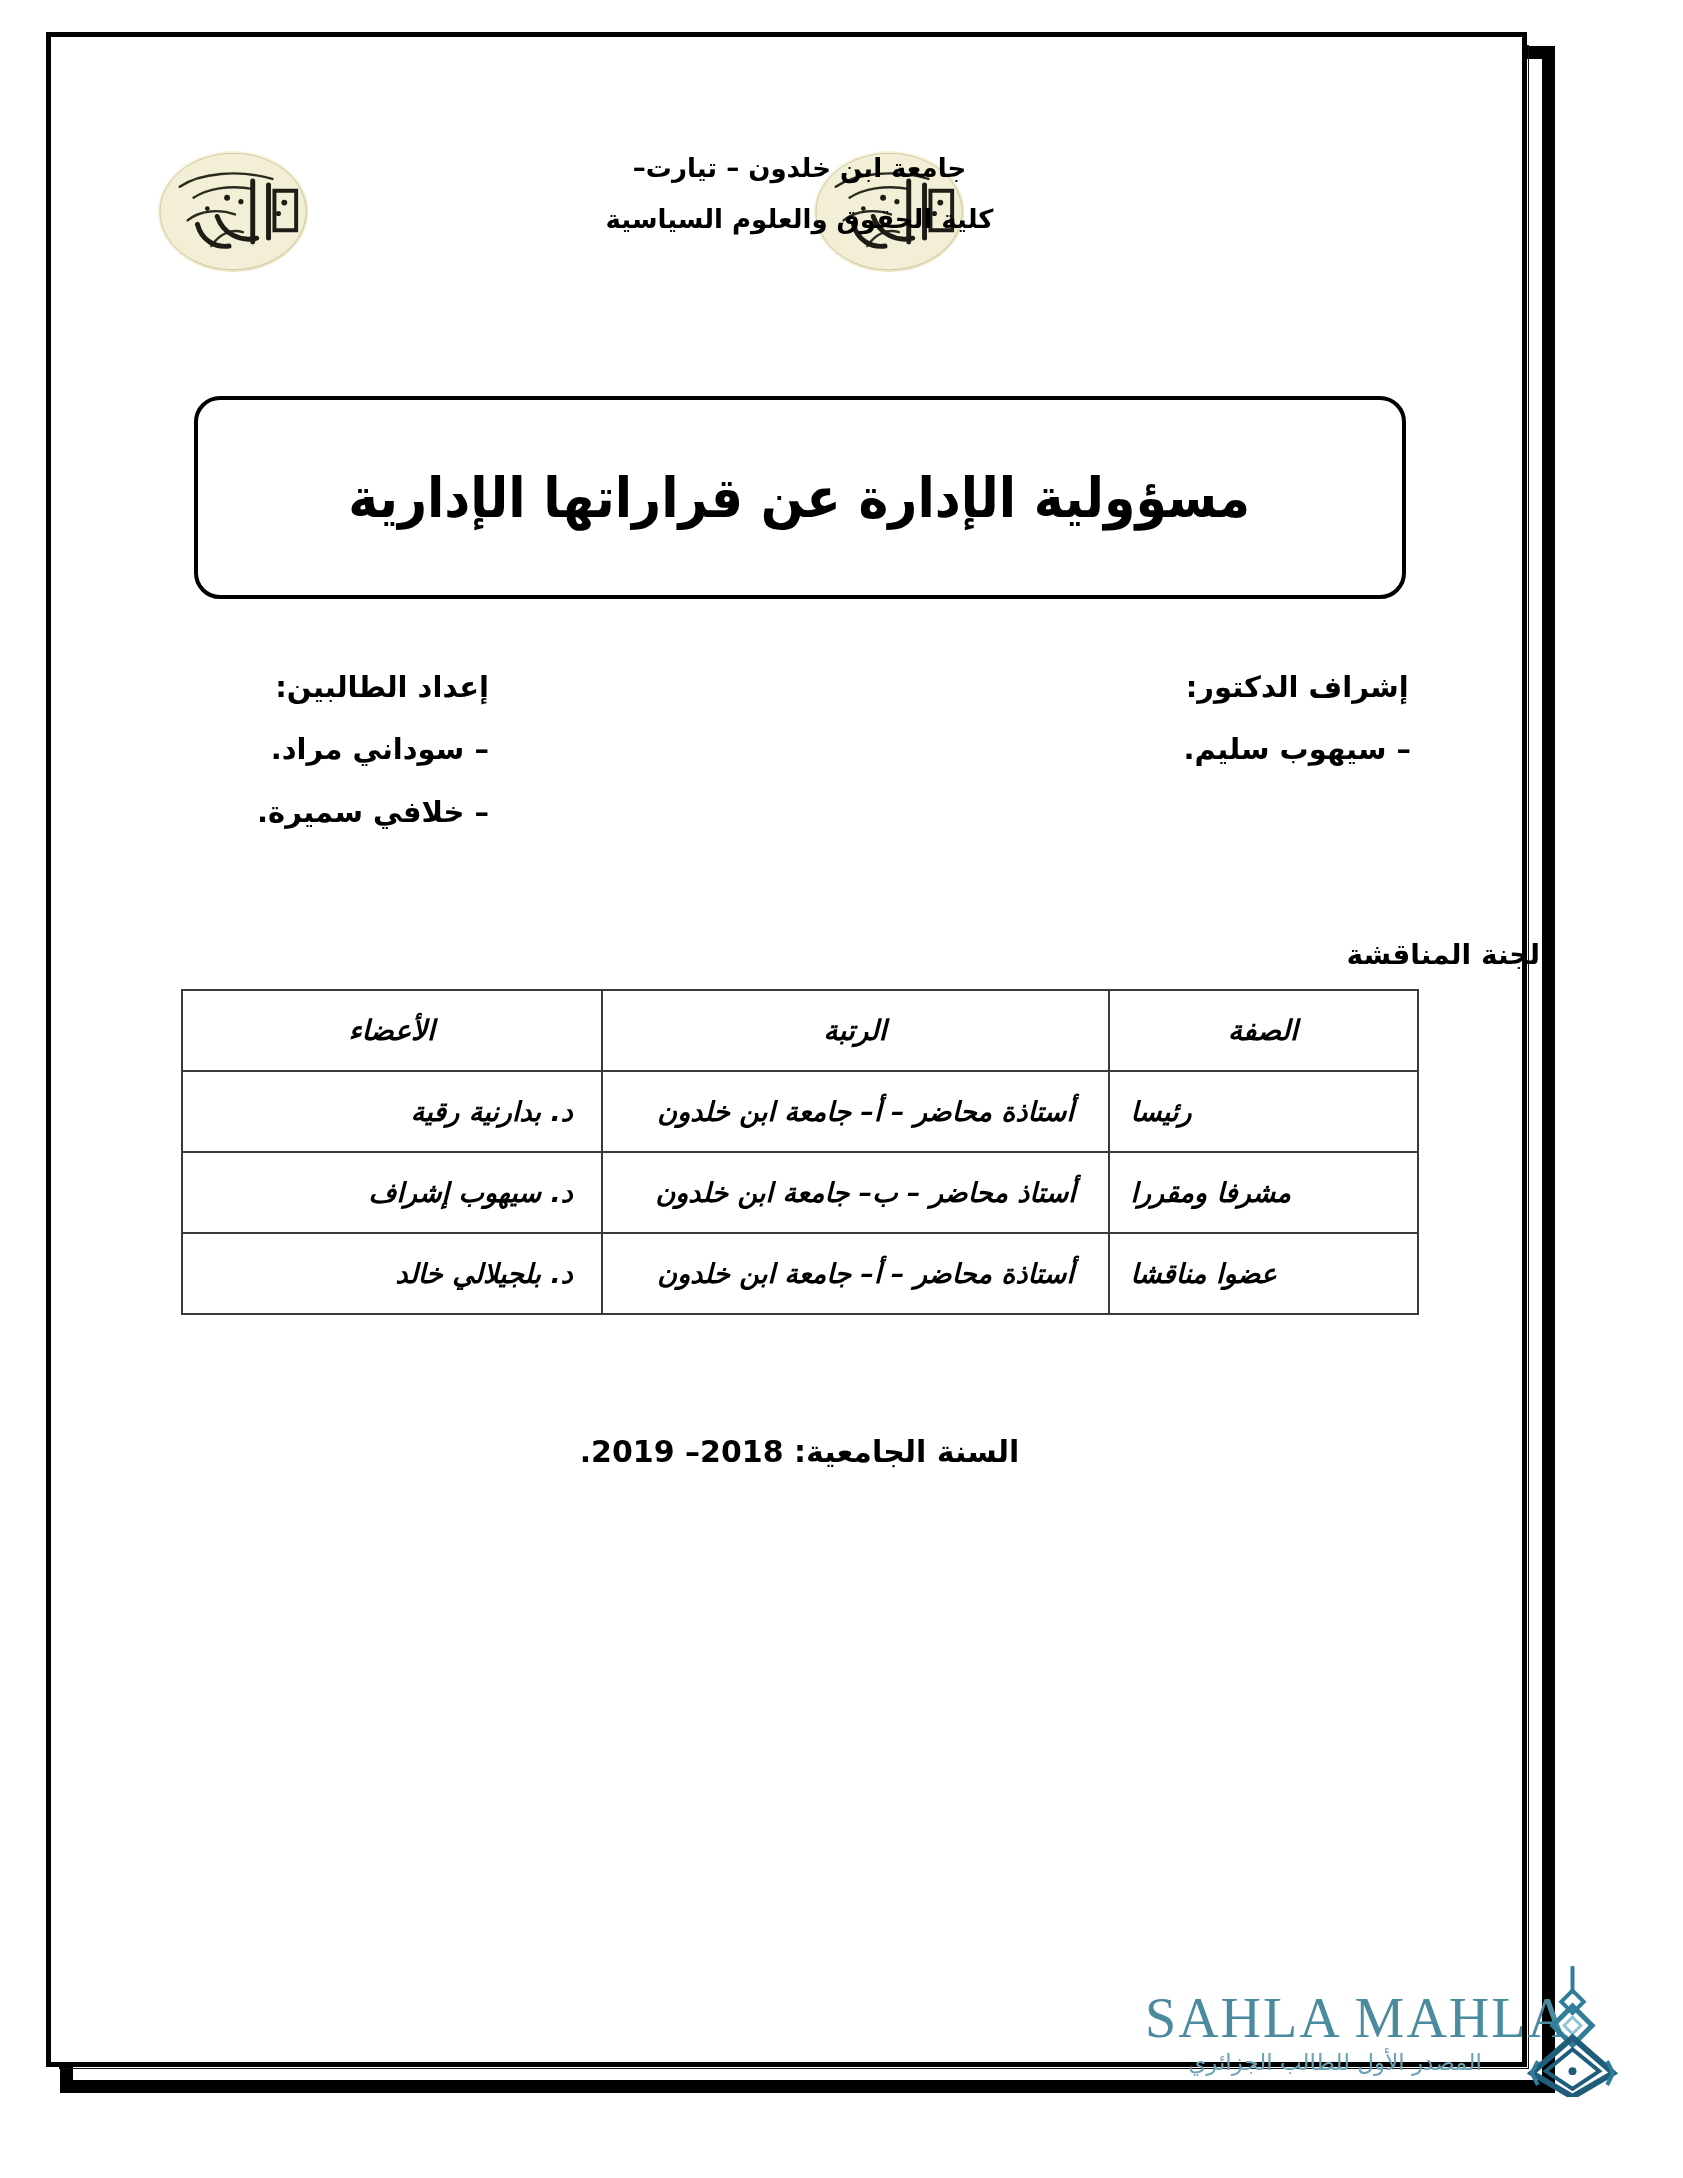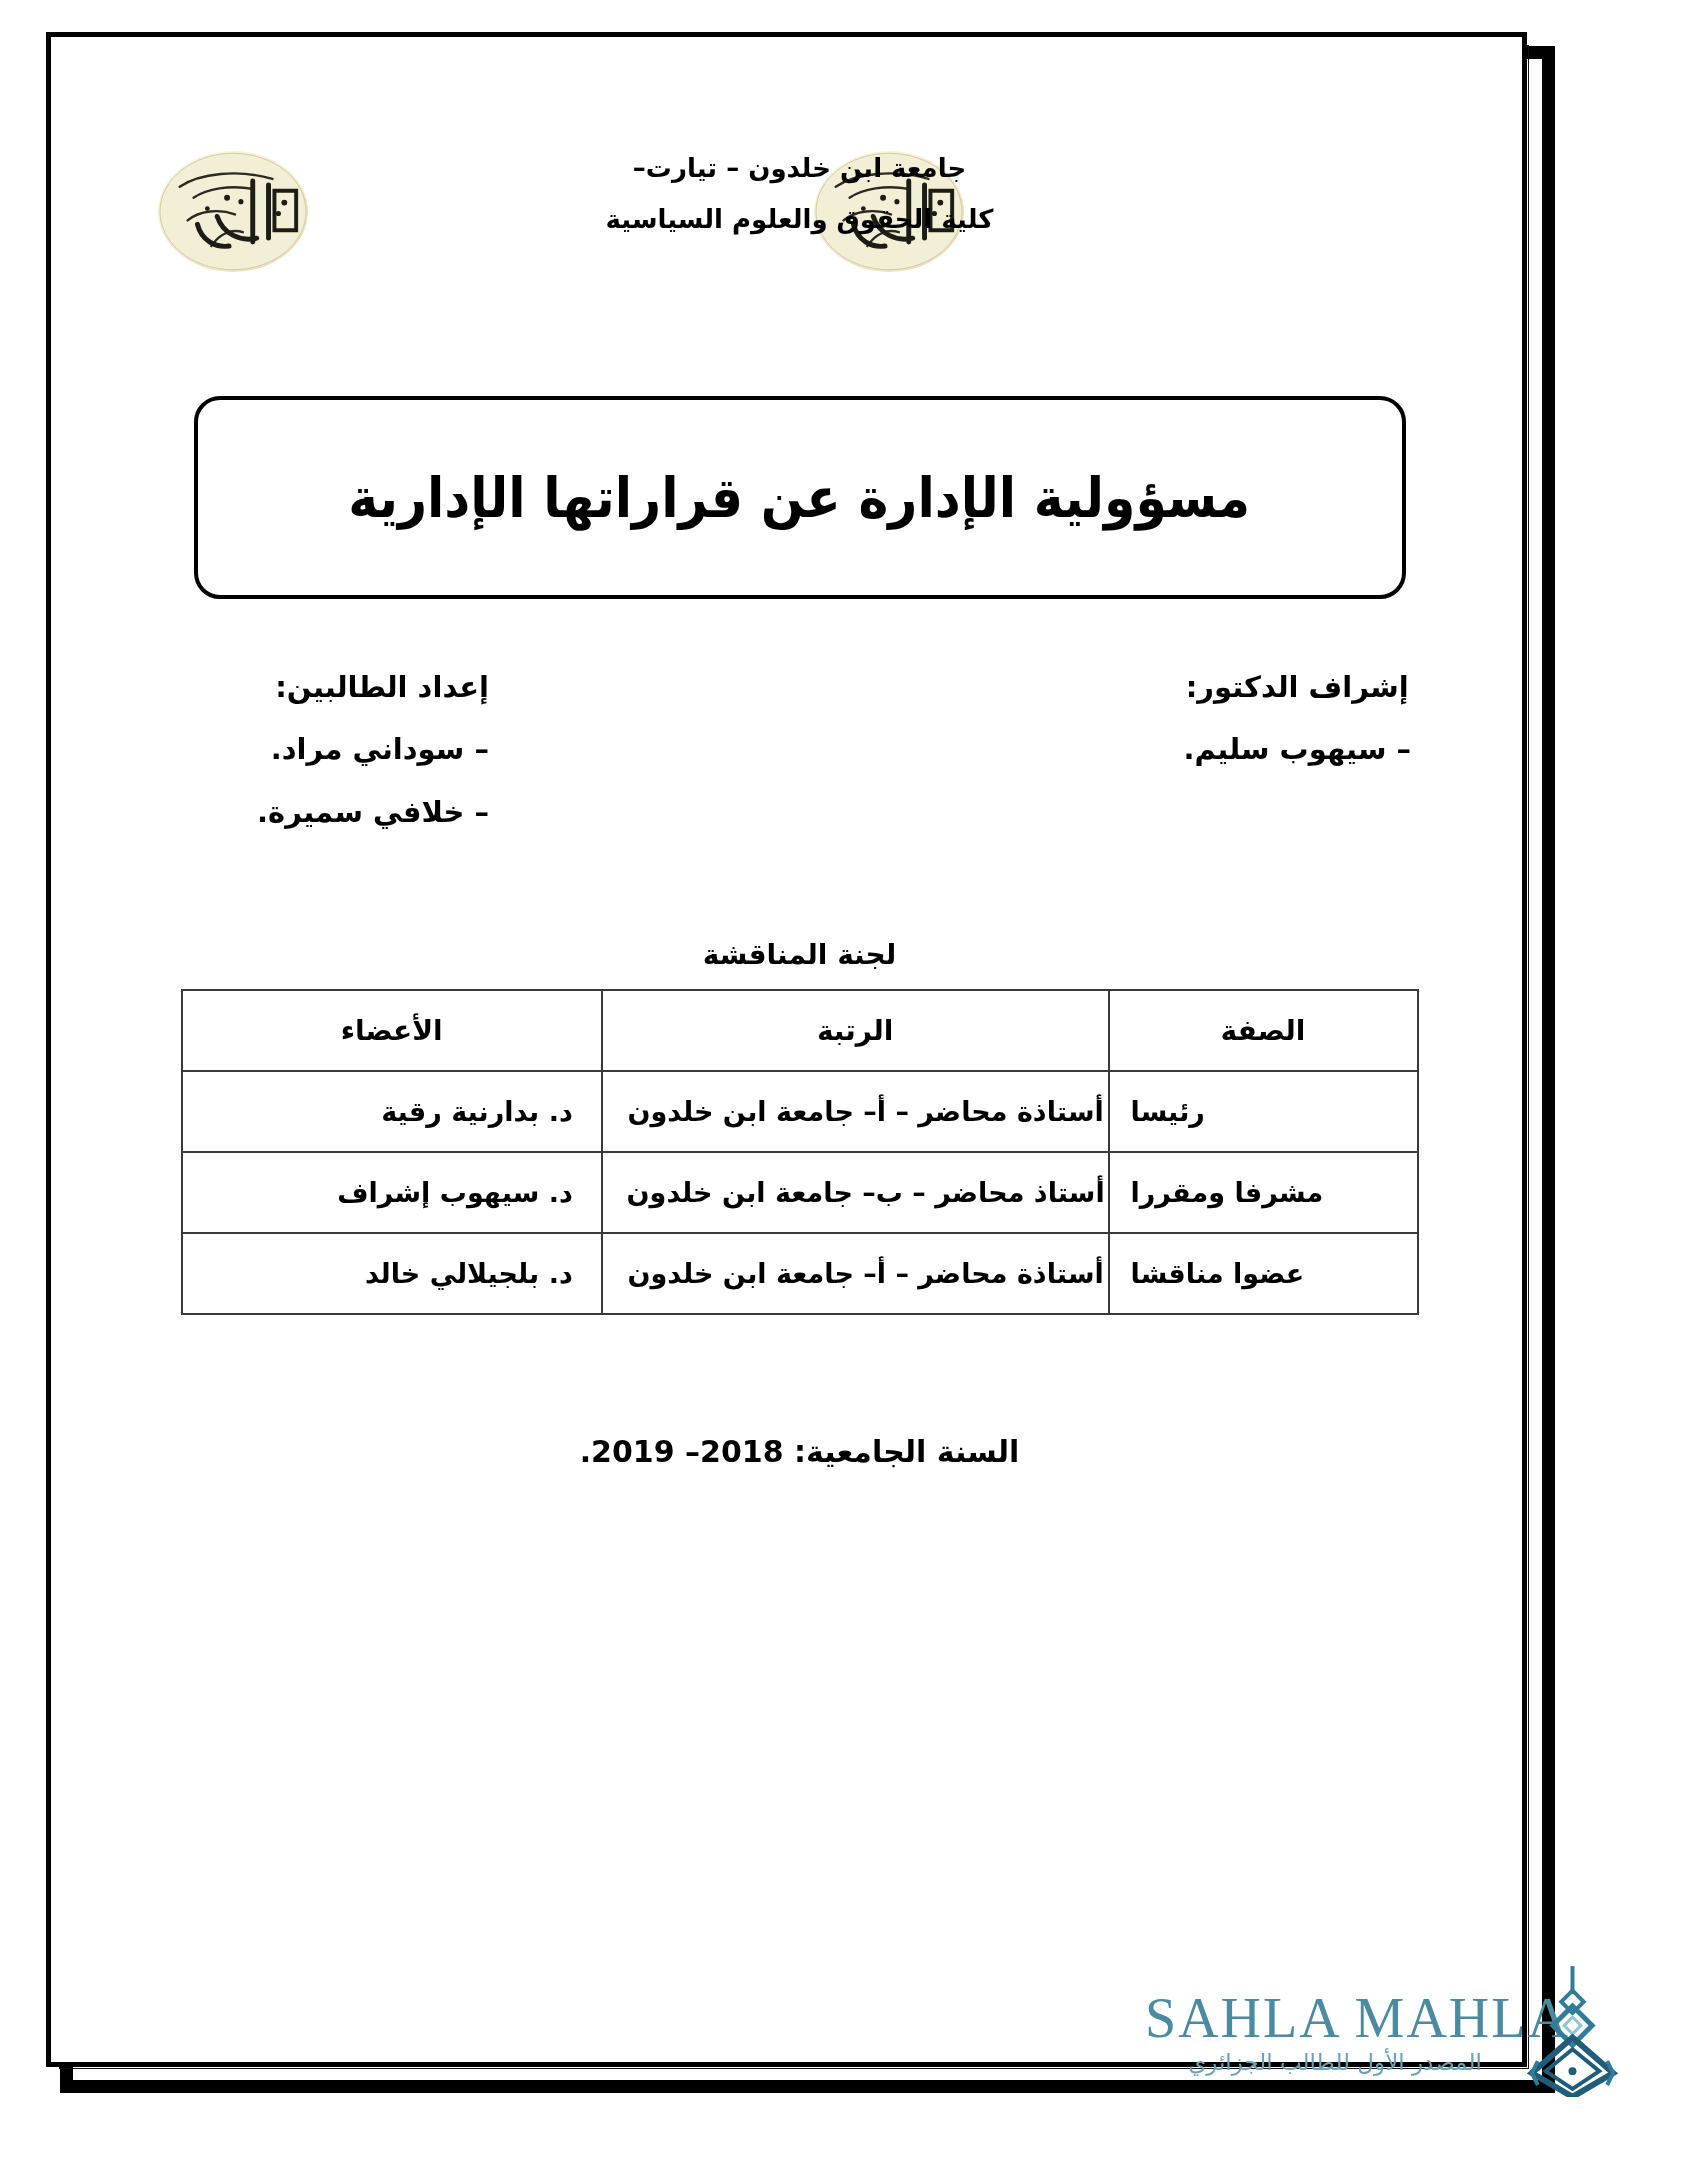--- a/index.html
+++ b/index.html
@@ -136,21 +136,21 @@
   }
   .people-col { font-size: 29px; font-weight: bold; line-height: 2.15; color: #000; }
   .people-col .heading { white-space: nowrap; }
   .people-col .entry   { white-space: nowrap; }
   .col-supervisor { text-align: center; padding-top: 0px; }
   .col-students   { text-align: right; }
 
   
   .committee-label {
     margin-top: 95px;
-    text-align: center;
+    text-align: right;
     font-size: 28px;
     font-weight: bold;
     color: #000;
   }
 
   .table-wrap {
     margin-top: 18px;
     display: flex;
     justify-content: center;
   }
@@ -158,20 +158,21 @@
     width: 1238px;
     border-collapse: collapse;
     table-layout: fixed;
   }
   table.committee th,
   table.committee td {
     border: 2px solid #3a3a3a;
     height: 81px;
     vertical-align: middle;
     color: #000;
+    font-style: italic;
   }
   table.committee th {
     text-align: center;
     font-size: 28px;
     font-weight: bold;
   }
   table.committee td { font-size: 27px; font-weight: bold; padding-left: 21px; }
   td.c-member { text-align: right; padding-right: 28px; }
   td.c-rank   { text-align: center; }
   td.c-role   { text-align: left; padding-left: 24px; }

